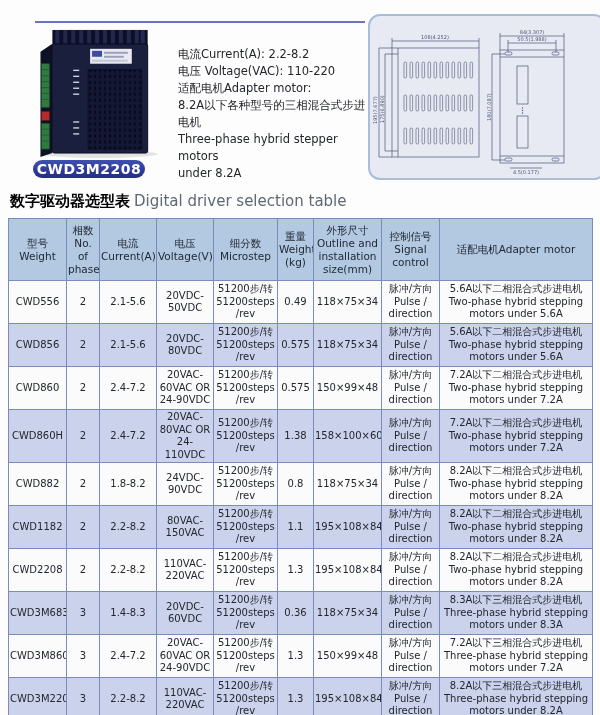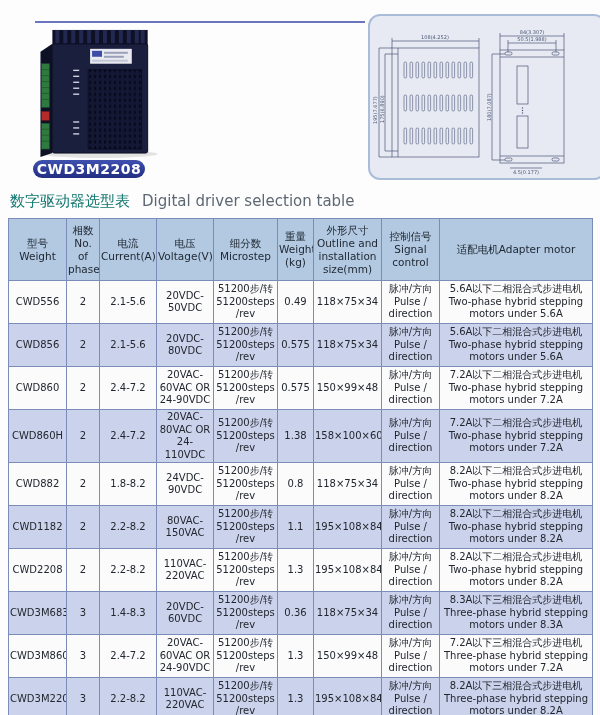--- a/index.html
+++ b/index.html
@@ -12,22 +12,22 @@
   .model-badge { position:absolute; left:33px; top:160px; width:112px; height:18px;
     background: linear-gradient(#3f50b0, #222e82); border-radius:9px; color:#fff;
     font-size:14px; font-weight:bold; text-align:center; line-height:18px; letter-spacing:.5px; }
   .specs { position:absolute; left:178px; top:46px; width:195px; font-size:11.5px;
     color:#23262c; line-height:17px; }
   .drawing-panel { position:absolute; left:368px; top:14px; width:238px; height:166px;
     background:#e7eaf2; border:2px solid #a9bcd8; border-radius:12px; }
 
   
   .tbl-title { position:absolute; left:10px; top:192px; font-size:15px; }
-  .tbl-title .zh { color:#0f766e; font-weight:normal; }
-  .tbl-title .en { color:#5e6873; margin-left:12px; }
+  .tbl-title .zh { color:#000000; font-weight:bold; }
+  .tbl-title .en { color:#5e6873; margin-left:4px; }
 
   
   table.sel { position:absolute; left:8px; top:218px; width:584px; border-collapse:collapse;
     table-layout:fixed; }
   table.sel th, table.sel td { border:1px solid #7c8cba; text-align:center; vertical-align:middle;
     white-space:pre-line; padding:1px 1px; overflow:hidden; }
   table.sel th { background:#b2c9e1; color:#1d2530; font-weight:normal; font-size:10.5px;
     line-height:13px; height:62px; }
   table.sel td { background:#fbfbfc; color:#22262e; font-size:10px; line-height:12.5px; height:43px; }
   table.sel tr:nth-child(even) td { background:#cbd3ec; }
@@ -102,20 +102,28 @@
         <rect x="45" y="96" width="6" height="1.4"></rect>
       <rect x="45" y="102" width="6" height="1.4"></rect>
         <rect x="45" y="108" width="6" height="1.4"></rect>
     </g>
 
     <rect x="60" y="44" width="54" height="80" fill="url(#vent)" stroke="#0b0d22" stroke-width="0.8"></rect>
   </svg>
 
   <div class="model-badge">CWD3M2208</div>
 
+  <div class="specs">
+    <div>电流Current(A): 2.2-8.2</div>
+    <div>电压 Voltage(VAC): 110-220</div>
+    <div>适配电机Adapter motor:</div>
+    <div>8.2A以下各种型号的三相混合式步进电机</div>
+    <div>Three-phase hybrid stepper motors</div>
+    <div>under 8.2A</div>
+  </div>
 
   <div class="drawing-panel">
     <svg width="234" height="162" viewBox="0 0 234 162">
       <g stroke="#4b5578" stroke-width="0.7" fill="none">
 
         <rect x="22" y="32" width="87" height="109"></rect>
         <line x1="28" y1="32" x2="28" y2="141"></line>
 
         <line x1="22" y1="25" x2="109" y2="25"></line>
         <line x1="22" y1="22" x2="22" y2="32"></line>

